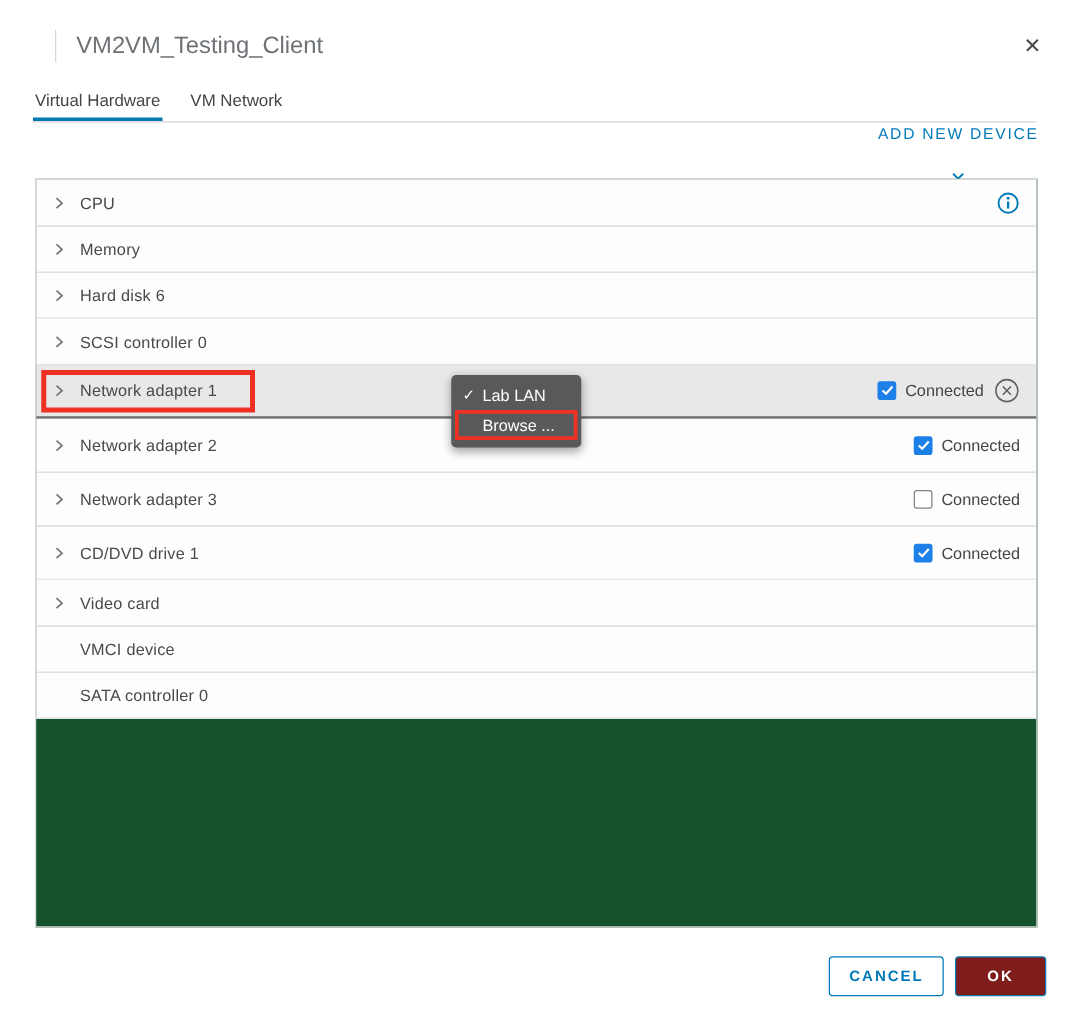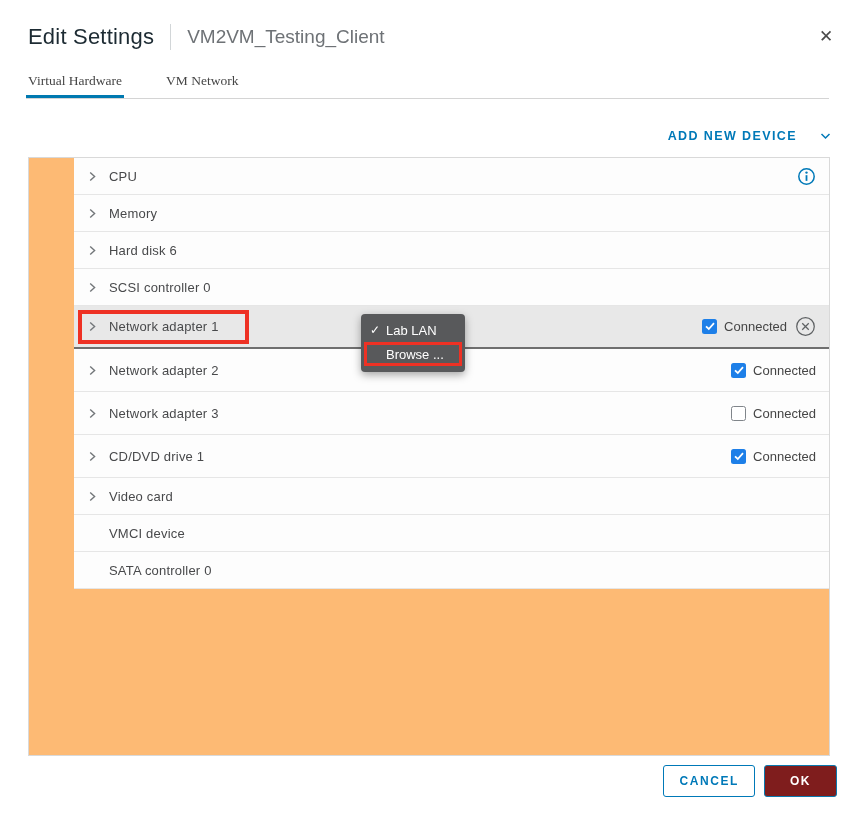--- a/index.html
+++ b/index.html
@@ -16,35 +16,35 @@
   .hdr-title { font-size:22px; color:#1d2b33; letter-spacing:.2px; }
   .hdr-sep { width:1px; height:26px; background:#d2d6d8; margin:0 16px; }
   .hdr-vm { font-size:19px; color:#6e7276; }
   .hdr-close {
     position:absolute; top:25px; right:20px; width:22px; height:22px;
     font-size:17px; color:#4b4b4b; display:flex; align-items:center; justify-content:center;
     cursor:pointer; font-weight:400;
   }
 
   
-  .tabs { display:flex; gap:40px; margin:16px 28px 16px 26px; border-bottom:1px solid #d4d4d4;font-family:Liberation Serif, serif; }
+  .tabs { display:flex; gap:20px; margin:16px 28px 3px 26px; border-bottom:1px solid #d4d4d4; }
   .tab { font-size:13.5px; color:#454545; padding:7px 2px 9px 2px; cursor:pointer; }
   .tab.active { box-shadow: inset 0 -3px 0 #0079b0; }
 
   
   .toolbar { height:42px; display:flex; align-items:center; justify-content:flex-end; padding-right:26px; }
   .add-device {
     display:flex; align-items:center; gap:23px; cursor:pointer;
-    color:#0079b8; font-size:12.5px; font-weight:700; letter-spacing:1.4px;
+    color:#0079b8; font-size:12.5px; font-weight:400; letter-spacing:1.4px;flex-direction:column;
   }
 
   
   .device-list {
     position:relative; margin:0 27px 0 28px; height:599px;
-    border:1px solid #d9d9d9; background:#fdba74;padding-left:45px;
+    border:1px solid #d9d9d9; background:#14532d;
   }
   .dl-row {
     display:flex; align-items:center; position:relative;
     height:37px; padding:0 13px 0 14px;
     background:#fdfdfd; border-bottom:1px solid #e6e6e6;
   }
   .row-tall { height:43px; }
   .row-highlight { background:#e8e8e8; border-bottom:2px solid #6f6f6f; }
   .chev { width:11px; display:flex; align-items:center; margin-right:10px; flex:none; }
   .chev-spacer { width:21px; flex:none; }
@@ -93,21 +93,20 @@
     font-family:Liberation Sans, sans-serif;
     text-align:right;
   }
   .btn-outline { background:#ffffff; border:1px solid #0079b8; color:#0079b8; }
   .btn-primary { background:#7f1d1d; border:1px solid #0a79ae; color:#ffffff; }
 </style>
 </head>
 <body>
 
 <div class="hdr">
-  <span class="hdr-title">Edit Settings</span>
   <span class="hdr-sep"></span>
   <span class="hdr-vm">VM2VM_Testing_Client</span>
 </div>
 <div class="hdr-close">✕</div>
 
 <div class="tabs">
   <div class="tab active">Virtual Hardware</div>
   <div class="tab">VM Network</div>
 </div>
 

